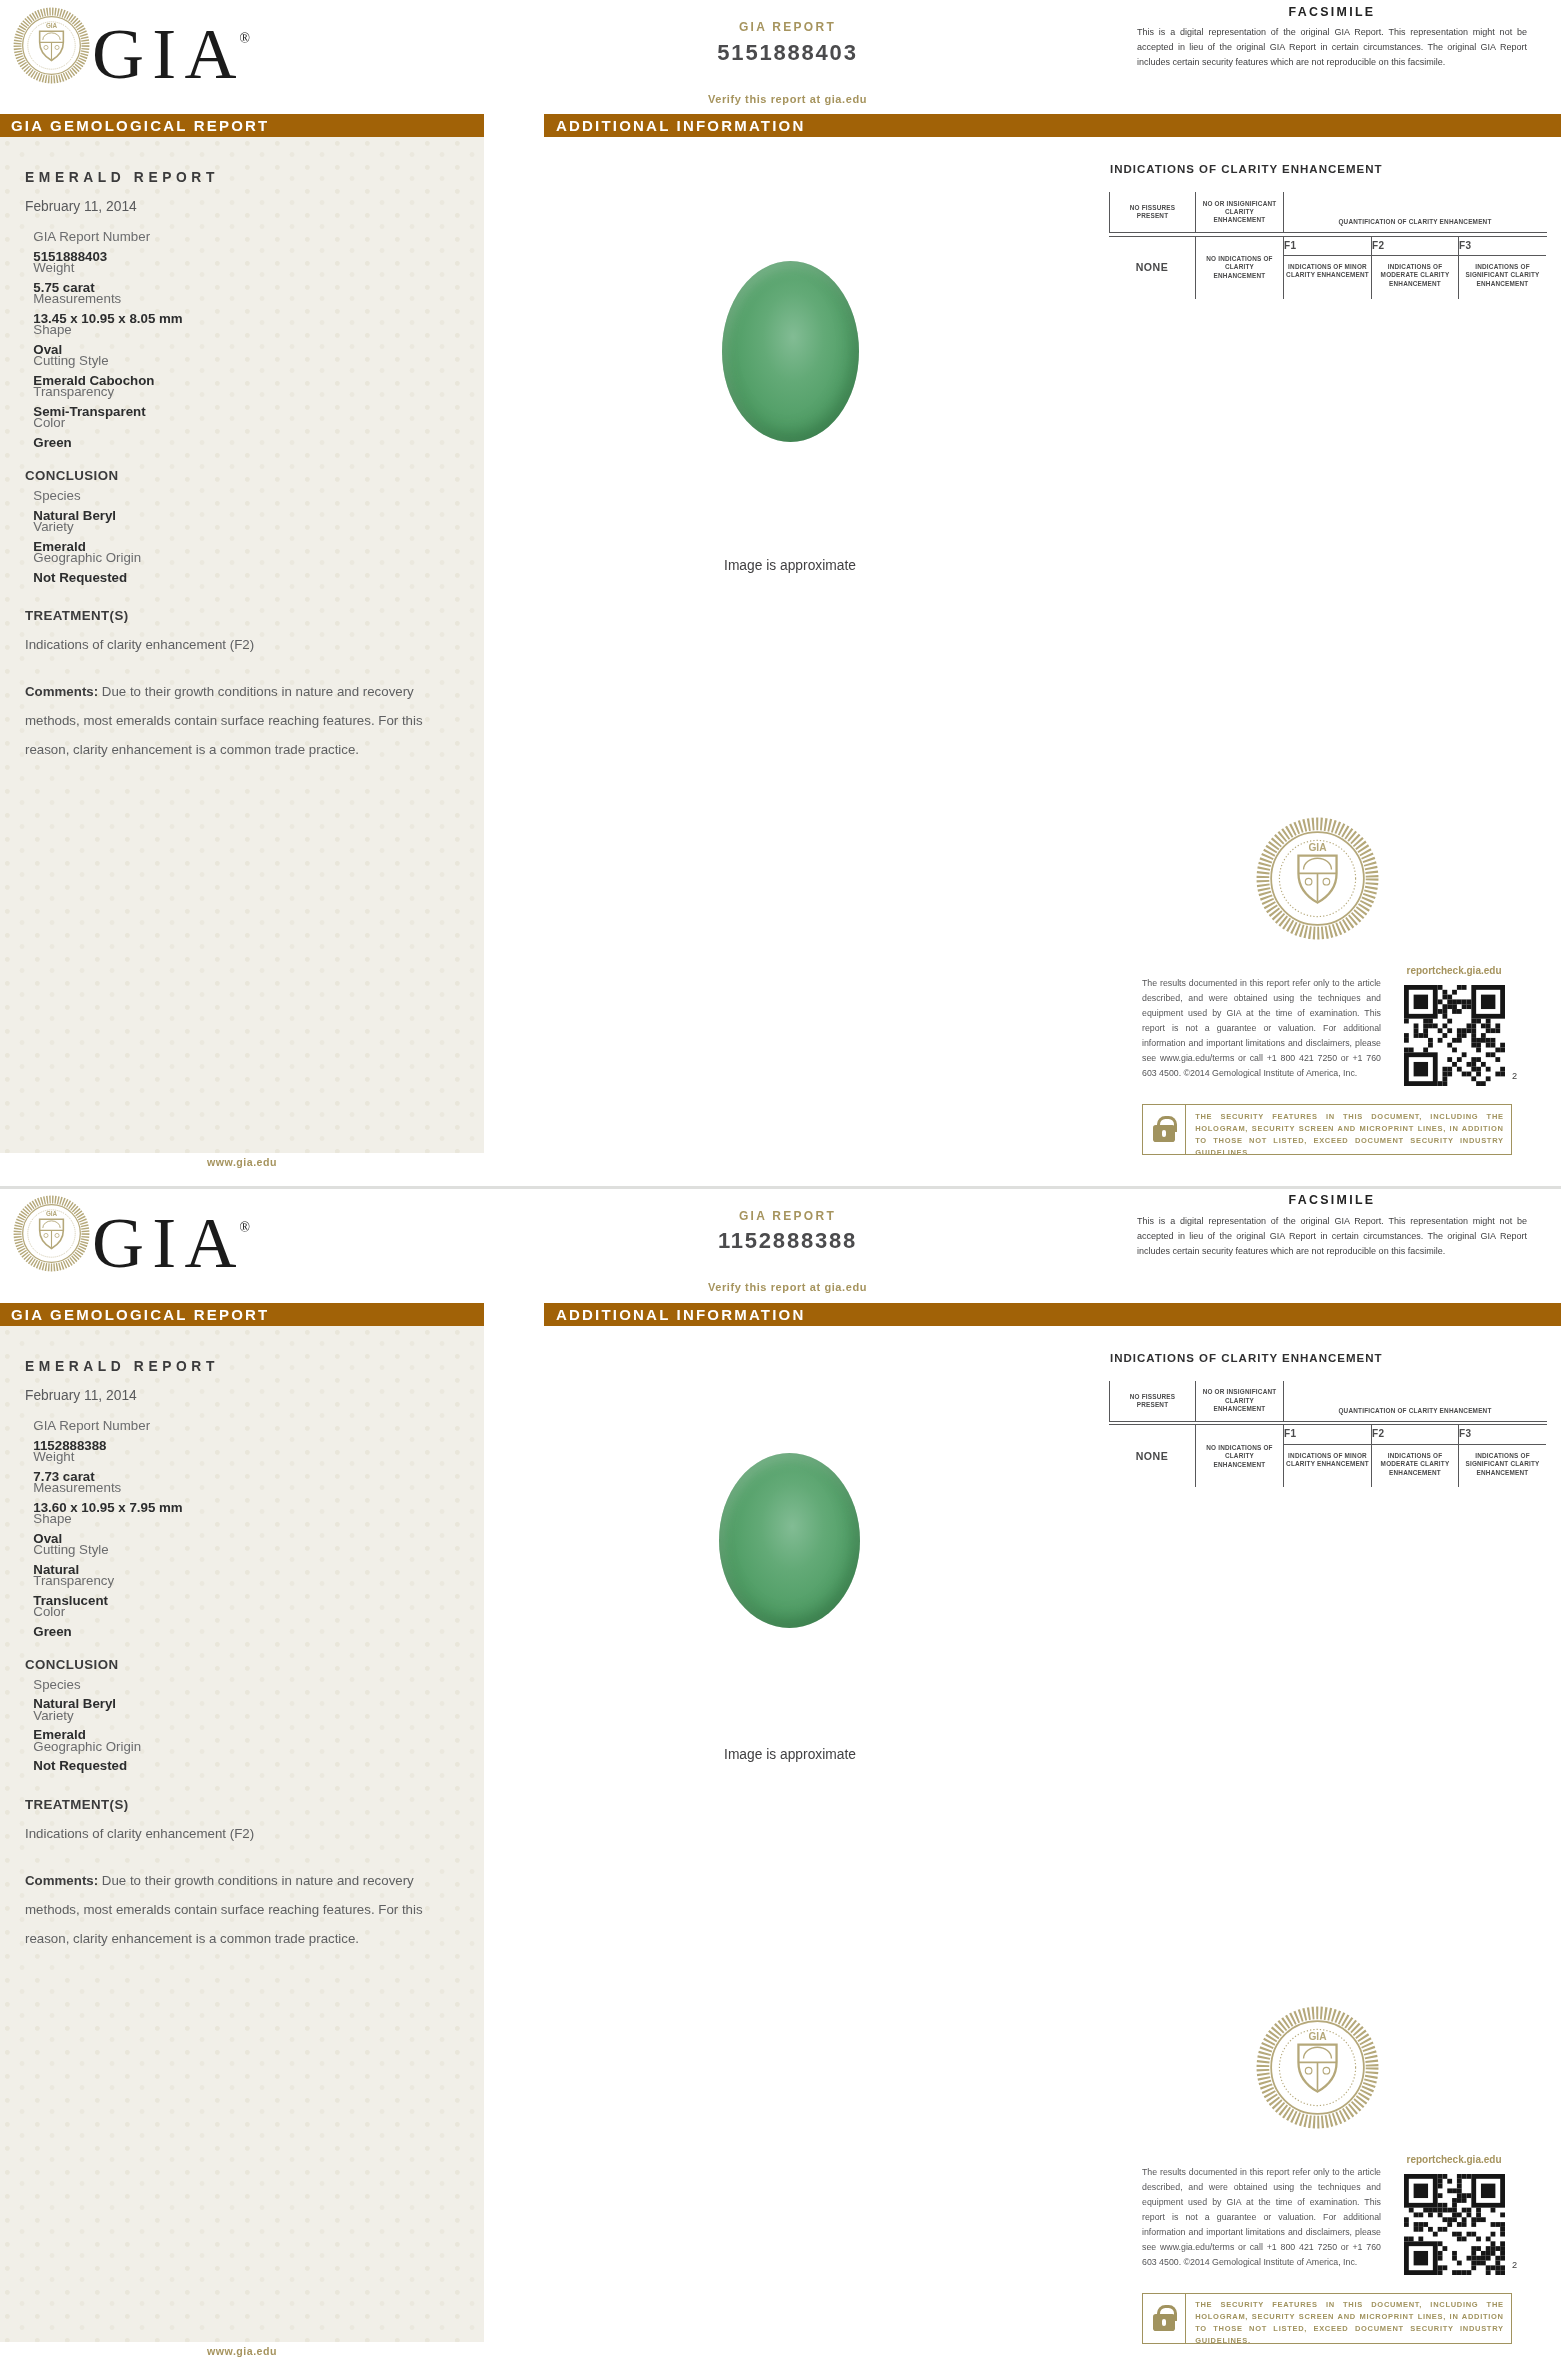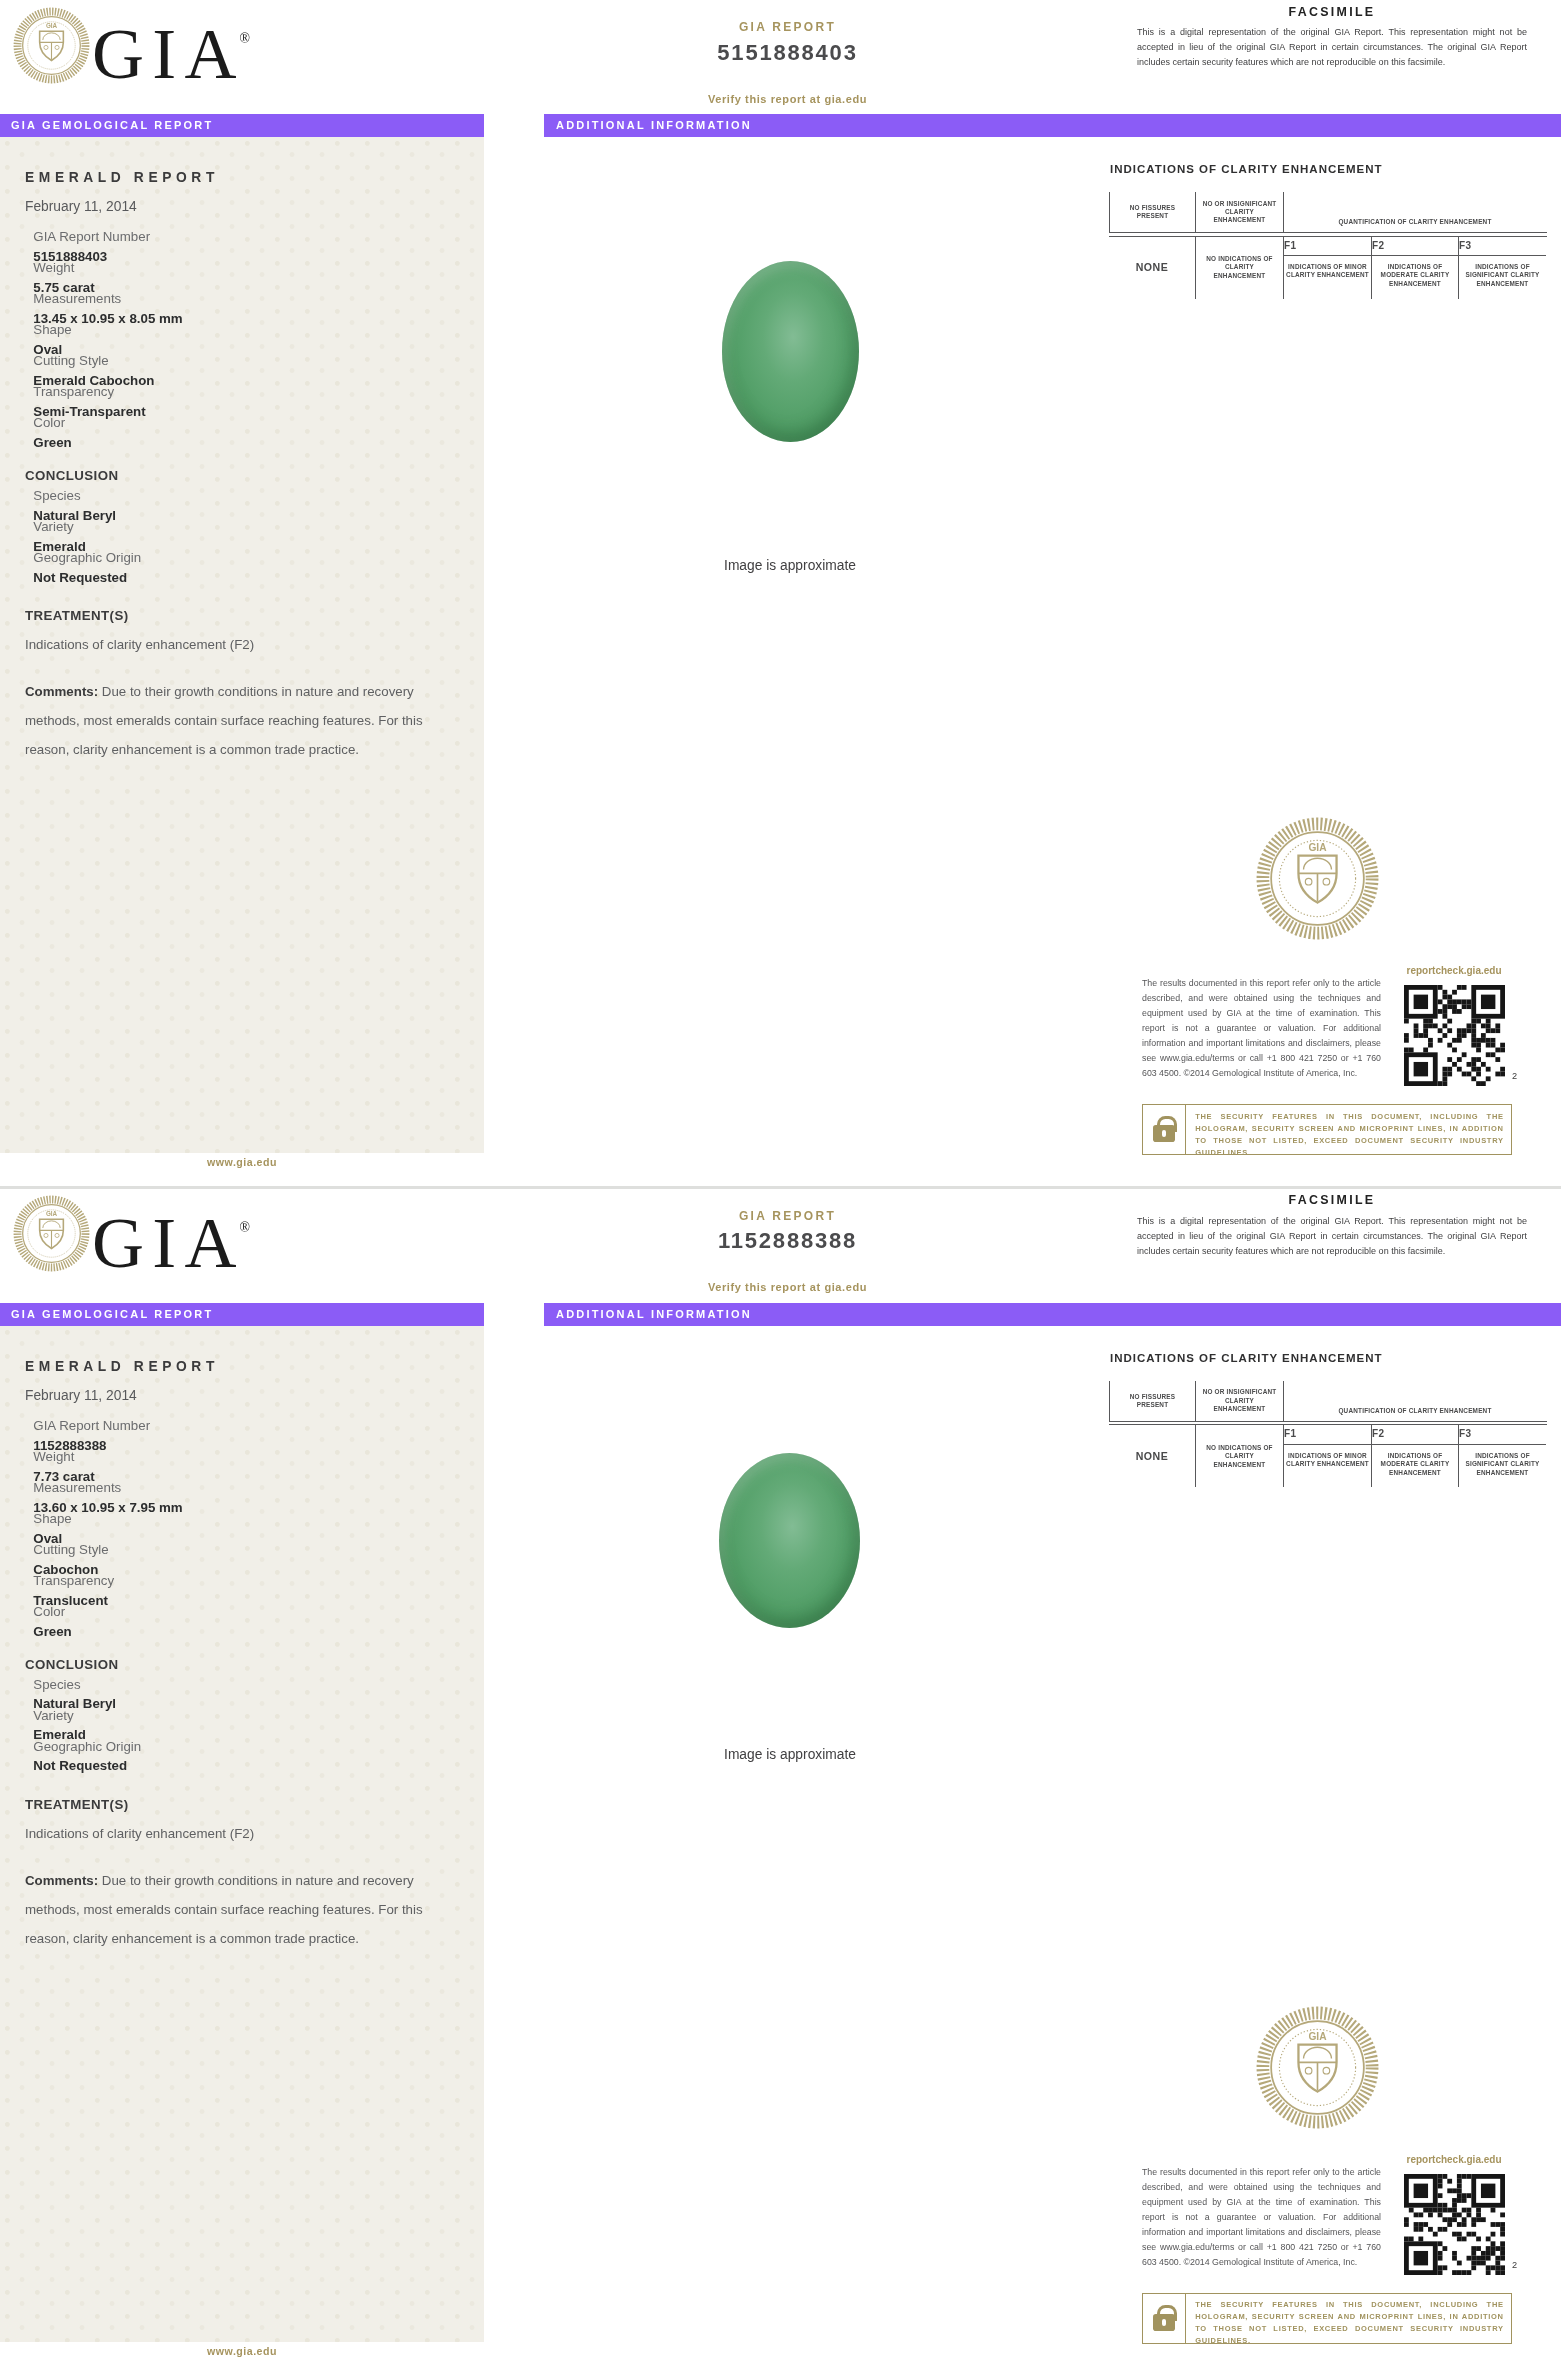--- a/index.html
+++ b/index.html
@@ -24,22 +24,22 @@
   .center-head { position:absolute; left:643px; top:0; width:289px; text-align:center; }
   .gia-report-label { margin-top:20px; font-size:12px; font-weight:bold; letter-spacing:2.3px; color:#a6945e; }
   .gia-report-number { margin-top:5.5px; font-size:22px; font-weight:bold; letter-spacing:1.8px; color:#4b4b4d; }
   .verify-link { margin-top:27px; font-size:11px; font-weight:bold; letter-spacing:0.6px; color:#a6945e; }
 
   .facsimile { position:absolute; left:1137px; top:4.6px; width:390px; }
   .facsimile-title { text-align:center; font-size:12.4px; font-weight:bold; letter-spacing:2.3px; color:#222; }
   .facsimile-body { margin-top:6.4px; font-size:9px; line-height:15px; color:#3f3f40; text-align:justify; }
 
   
-  .bar { position:absolute; top:114px; height:23px; background:#8b5cf6; color:#fff;
-         font-size:11px; font-weight:bold; letter-spacing:2.2px; line-height:23px; }
+  .bar { position:absolute; top:114px; height:23px; background:#a16207; color:#fff;
+         font-size:15px; font-weight:bold; letter-spacing:2.2px; line-height:23px; }
   .bar-left { left:0; width:484px; padding-left:11px; }
   .bar-right { left:544px; width:1018px; padding-left:12px; }
 
   
   .left-panel {
     position:absolute; left:0; top:137px; width:484px; height:1016px;
     background-color:#f1efe8;
     background-image:
       radial-gradient(circle at 7.3px 6.4px, #e9e6da 2px, rgba(0,0,0,0) 2.8px),
       radial-gradient(circle at 22px 17.5px, #ebe8de 2px, rgba(0,0,0,0) 2.8px);
@@ -458,21 +458,21 @@
           <span class="f-value">13.60 x 10.95 x 7.95 mm</span>
         </div>
       <div class="field-row">
           <span class="f-label">Shape</span>
           <span class="f-dots"></span>
           <span class="f-value">Oval</span>
         </div>
       <div class="field-row">
           <span class="f-label">Cutting Style</span>
           <span class="f-dots"></span>
-          <span class="f-value">Cabochon</span>
+          <span class="f-value">Natural</span>
         </div>
       <div class="field-row">
           <span class="f-label">Transparency</span>
           <span class="f-dots"></span>
           <span class="f-value">Translucent</span>
         </div>
       <div class="field-row">
           <span class="f-label">Color</span>
           <span class="f-dots"></span>
           <span class="f-value">Green</span>

